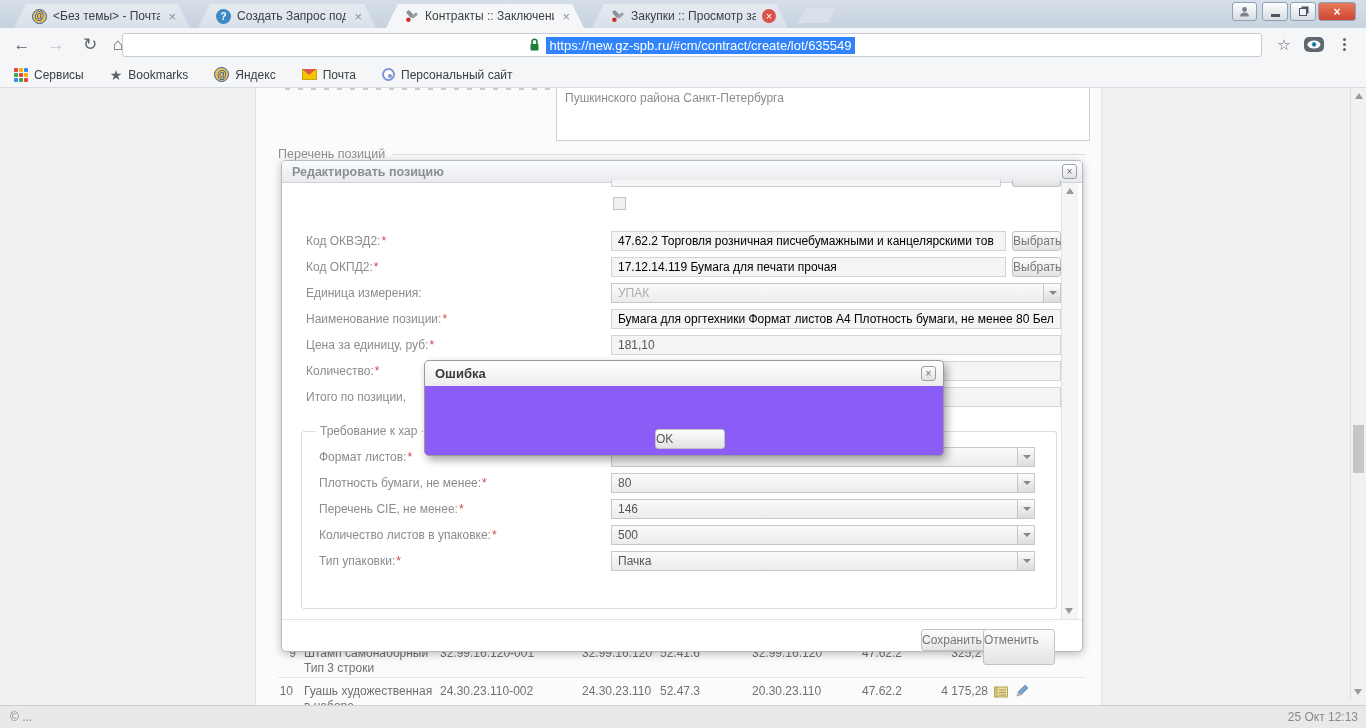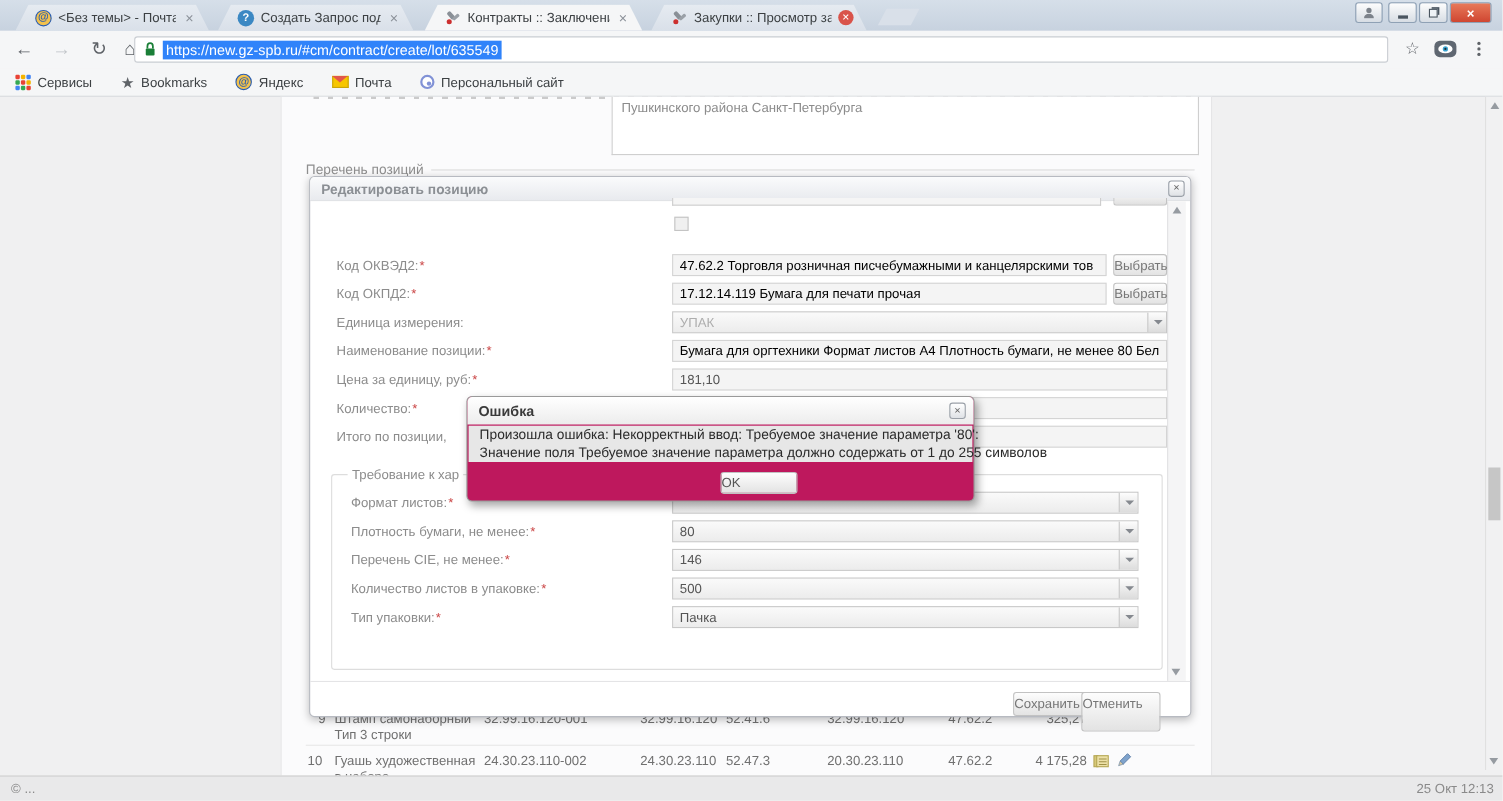--- a/index.html
+++ b/index.html
@@ -29,21 +29,21 @@
             background:linear-gradient(#fdfdfd,#d7dde4); display:flex; align-items:center; justify-content:center; }
   .winbtn.close { background:linear-gradient(#e87a5a,#cf4631); color:#fff; font-weight:bold; font-size:12px; }
   .minbar { width:9px; height:3px; background:#4a5560; margin-top:8px; }
   .restore { width:8px; height:8px; border:1.5px solid #4a5560; background:#eef2f6; box-shadow:2px -2px 0 -0.5px #4a5560; }
 
   .toolbar { left:0; top:28px; width:1366px; height:34px; background:#f5f6f7; }
   .navbtn { top:33px; width:24px; height:24px; font-size:17px; color:#5f6368;
             text-align:center; line-height:24px; }
   .navbtn.disabled { color:#c1c5c9; }
   .urlbar { left:122px; top:33px; width:1140px; height:24px; background:#fff;
-            border:1px solid #c9cdd2; border-radius:3px; display:flex; align-items:center; padding:0 8px; gap:6px; }
+            border:1px solid #c9cdd2; border-radius:3px; display:flex; align-items:center; padding:0 8px; gap:6px;justify-content:center; }
   .urlsel { background:#3083fa; color:#fff; font-size:13px; padding:1px 3px; white-space:nowrap; }
   .dots { display:flex; flex-direction:column; gap:2px; align-items:center; }
   .dots i { width:3px; height:3px; border-radius:50%; background:#5f6368; }
 
   .bookbar { left:0; top:62px; width:1366px; height:26px; background:#f5f6f7;
              border-bottom:1px solid #d8dadd; display:flex; align-items:center; gap:26px; padding:0 14px; }
   .bk { display:flex; align-items:center; gap:6px; color:#3c4043; font-size:12px; }
   .grid9 { display:grid; grid-template-columns:repeat(3,4px); grid-gap:1px; }
   .grid9 i { width:4px; height:4px; border-radius:1px; }
   .star { color:#5f6368; font-size:14px; }
@@ -104,21 +104,21 @@
   .sel.dis { color:#aeaeae; } .sel.en { color:#555; }
   .chk { position:absolute; width:13px; height:13px; border:1px solid #c4c4c4; background:#f0f0f0; }
   .ifield { position:absolute; left:19px; top:270px; width:756px; height:178px;
             border:1px solid #ddd; border-radius:3px; }
   .ileg { position:absolute; left:14px; top:-8px; background:#fff; padding:0 4px; color:#8c8c8c; white-space:nowrap; }
   .mscroll { position:absolute; left:779px; top:22px; width:17px; height:436px;
              background:#f5f5f6; border-left:1px solid #e2e2e4; }
   .mfootline { position:absolute; left:0; top:458px; width:100%; height:1px; background:#e4e4e6; }
 
   
-  .errdlg { left:424px; top:360px; width:462px; height:96px; background:#be185d;
+  .errdlg { left:424px; top:360px; width:520px; height:96px; background:#8b5cf6;
             border:1px solid #9a9a9a; border-radius:5px; box-shadow:3px 4px 8px rgba(0,0,0,.35); z-index:10; }
   .ehead { position:absolute; left:0; top:0; width:100%; height:25px;
            background:linear-gradient(#ffffff,#ececec); border-radius:4px 4px 0 0; }
   .etitle { position:absolute; left:10px; top:5px; font-weight:bold; color:#3a3a3a; font-size:13px; }
   .eband { position:absolute; left:1px; top:26px; width:calc(100% - 2px); height:33px;
            background:#e7e7e7; color:#2b2b2b; font-size:12.5px; line-height:15.5px; padding:1px 10px; white-space:nowrap; }
   .okbtn { position:absolute; left:230px; top:68px; width:70px; height:20px; font-size:12px; color:#555; line-height:18px; }
 </style>
 </head>
 <body>
@@ -362,24 +362,20 @@
   <div class="mfootline"></div>
   <div class="btn" style="left:639px;top:468px;width:76px;height:22px;line-height:20px">Сохранить</div>
   <div class="btn" style="left:701px;top:468px;width:72px;height:36px;line-height:20px">Отменить</div>
 </div>
 
 <div class="abs errdlg">
   <div class="ehead">
     <span class="etitle">Ошибка</span>
     <span class="xbtn" style="right:7px;top:5px">×</span>
   </div>
-  <div class="eband">
-    <div>Произошла ошибка: Некорректный ввод: Требуемое значение параметра '80':</div>
-    <div>Значение поля Требуемое значение параметра должно содержать от 1 до 255 символов</div>
-  </div>
   <div class="btn okbtn">OK</div>
 </div>
 
 <div class="abs statusbar">
   <span>© ...</span>
   <span>25 Окт 12:13</span>
 </div>
 <div class="abs vscroll">
   <div class="tri-up"></div>
   <div class="thumb"></div>

